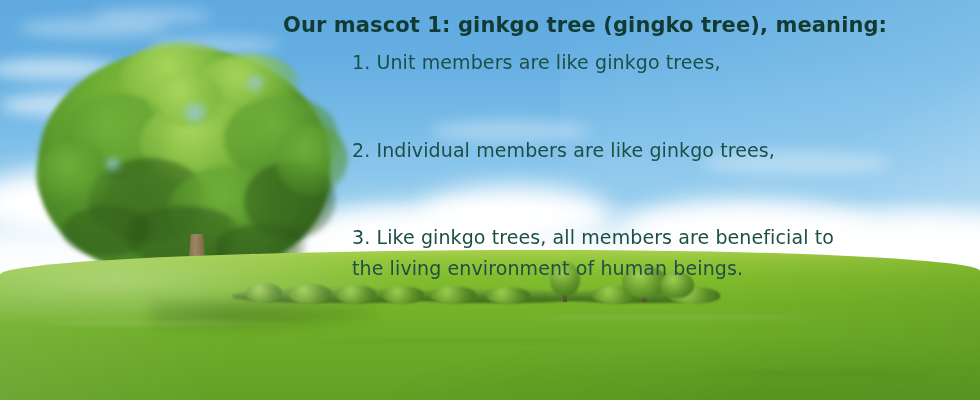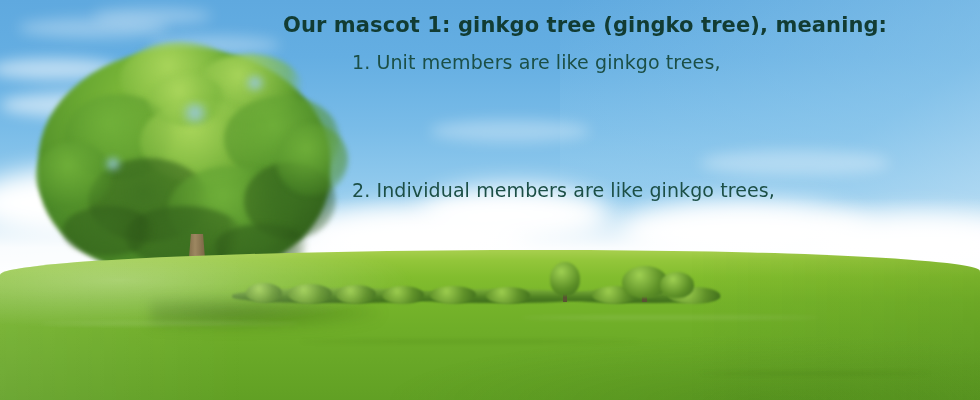--- a/index.html
+++ b/index.html
@@ -133,21 +133,21 @@
     position:absolute;left:283px;top:13px;
     font-size:21px;font-weight:bold;color:#123c33;
     letter-spacing:.1px;white-space:pre;
   }
   .line{
     position:absolute;left:352px;
     font-size:19px;color:#1c4f46;
     letter-spacing:.1px;white-space:pre;text-align:right;
   }
   .l1{top:51px;} .l2{top:82px;}
-  .l3{top:139px;margin-top:40px;} .l4{top:170px;}
+  .l3{top:139px;} .l4{top:170px;}
   .l5{top:226px;} .l6{top:257px;}
 </style>
 </head>
 <body>
 
 <div id="banner">
 
   <div class="sky"></div>
   <div class="sky-right-wash"></div>
 
@@ -223,15 +223,17 @@
   <div class="ground-shade"></div>
   <div class="ground-streak" style="left:40px;top:322px;width:260px;"></div>
   <div class="ground-streak dark" style="left:300px;top:340px;width:340px;"></div>
   <div class="ground-streak" style="left:520px;top:316px;width:300px;"></div>
   <div class="ground-streak dark" style="left:700px;top:372px;width:230px;"></div>
 
   <div class="copy">
     <div class="headline">Our mascot 1: ginkgo tree (gingko tree), meaning:</div>
     <div class="line l1">1. Unit members are like ginkgo trees,</div>
     <div class="line l3">2. Individual members are like ginkgo trees,</div>
+    <div class="line l5">3. Like ginkgo trees, all members are beneficial to</div>
+    <div class="line l6">the living environment of human beings.</div>
   </div>
 
 </div>
 
 </body></html>

